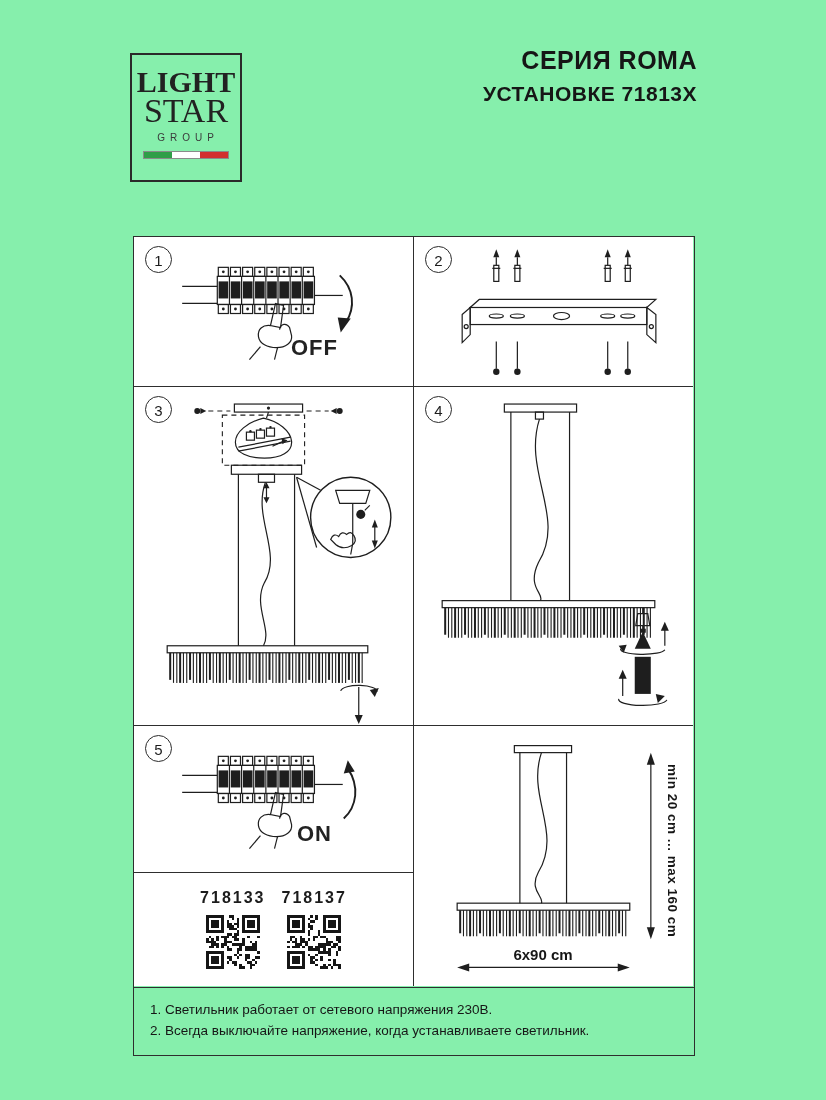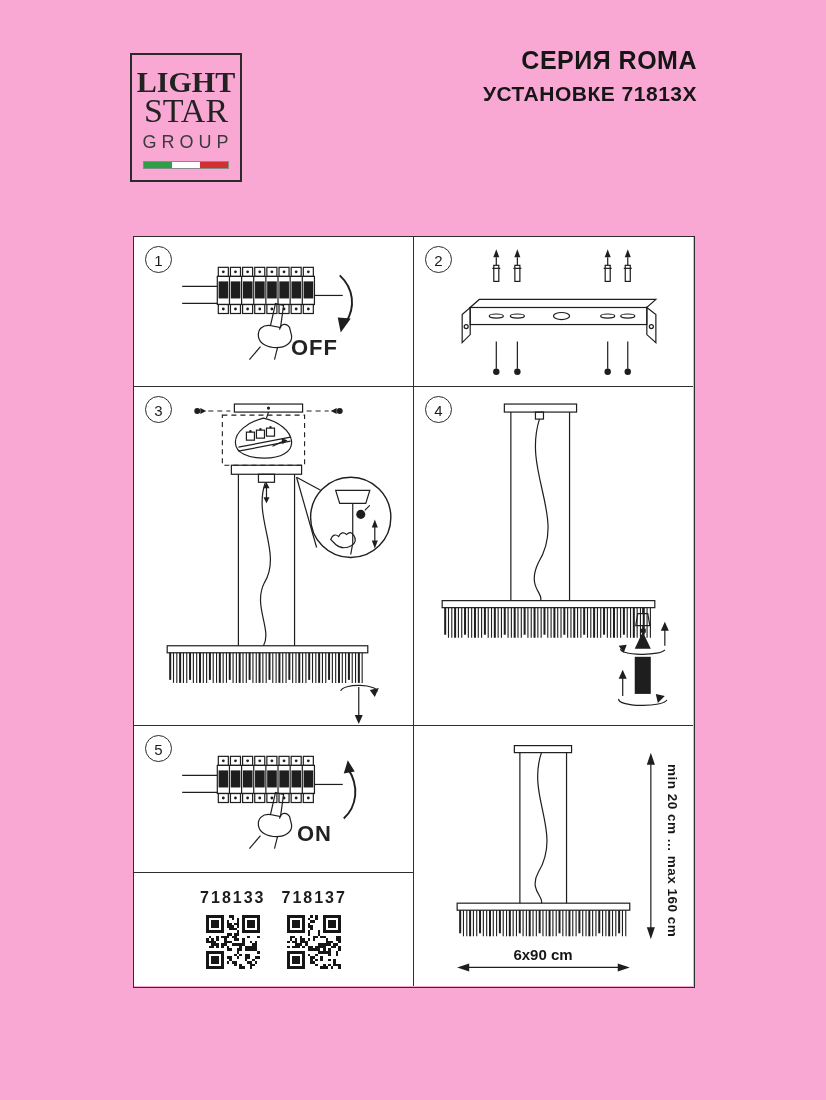--- a/index.html
+++ b/index.html
@@ -1,26 +1,26 @@
 <!DOCTYPE html>
 <html style="--ink: #1e1e1e; --flag_green: #2f9e48; --flag_white: #ffffff; --flag_red: #d22f2f;"><head>
 <meta charset="utf-8">
 <style>
   html,body{margin:0;padding:0;background:#fff;}
-  .page{position:relative;width:826px;height:1100px;background:#f9a8d4;overflow:hidden;
+  .page{position:relative;width:826px;height:1100px;background:#86efac;overflow:hidden;
         font-family:"Liberation Sans","DejaVu Sans",sans-serif;color:#1a1a1a;}
 
   
   .logo-box{position:absolute;left:130px;top:53px;width:112px;height:129px;
             border:2px solid #2a2a2a;text-align:center;box-sizing:border-box;padding-top:14px;}
   .logo-l1{font-family:"Liberation Serif","DejaVu Serif",serif;font-weight:bold;
            font-size:30px;line-height:26px;color:#222;}
   .logo-l2{font-family:"Liberation Serif","DejaVu Serif",serif;font-weight:normal;
            font-size:34px;line-height:32px;color:#222;}
-  .logo-l3{font-size:18px;letter-spacing:5px;color:#3a3a3a;margin-top:5px;margin-left:4px;}
+  .logo-l3{font-size:10px;letter-spacing:5px;color:#3a3a3a;margin-top:5px;margin-left:4px;}
   .flag{width:86px;height:8px;margin:8px auto 0;display:flex;border:1px solid #8a8a8a;box-sizing:border-box;}
   .flag span{flex:1;}
   .flag .g{background:var(--flag_green,#2f9e48);}
   .flag .w{background:var(--flag_white,#fff);}
   .flag .r{background:var(--flag_red,#d22f2f);}
 
   
   .hdr{position:absolute;right:129px;top:46px;text-align:right;color:#161616;}
   .hdr-series{font-size:25px;font-weight:bold;letter-spacing:.5px;}
   .hdr-articles{font-size:21px;font-weight:bold;letter-spacing:.5px;margin-top:7px;}
@@ -823,14 +823,18 @@
           <polygon class="fl" points="55,236 55,244 43,240"></polygon>
           <polygon class="fl" points="203,236 203,244 215,240"></polygon>
         </g>
       </svg>
       <div class="dim-v">min 20 cm ... max 160 cm</div>
       <div class="dim-h">6x90 cm</div>
     </div>
 
   </div>
 
+  <div class="notes">
+    <div class="note-line">1. Светильник работает от сетевого напряжения 230В.</div>
+    <div class="note-line">2. Всегда выключайте напряжение, когда устанавливаете светильник.</div>
+  </div>
 
 </div>
 
 </body></html>

